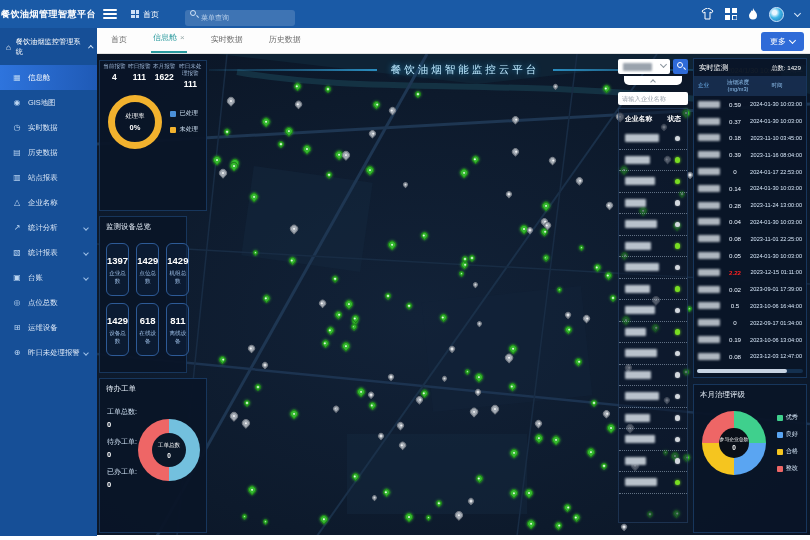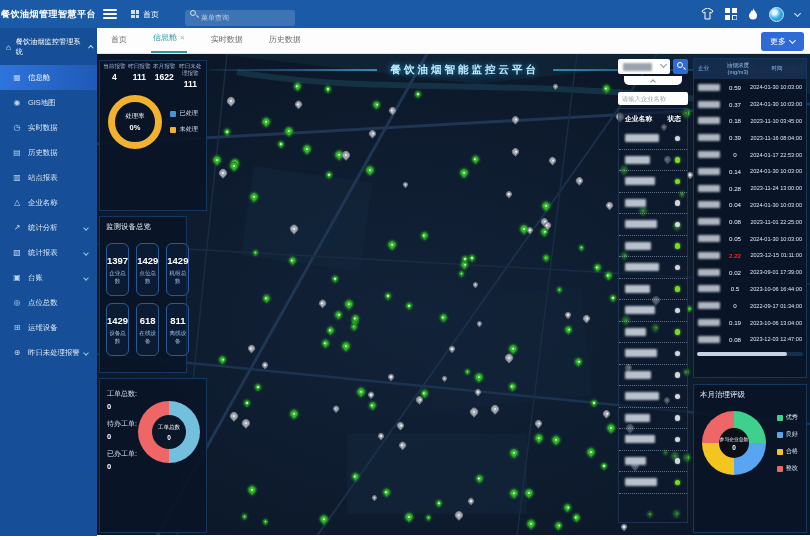--- a/index.html
+++ b/index.html
@@ -59,21 +59,21 @@
   .map-layer { position:absolute; inset:0; z-index:1;
     background:radial-gradient(ellipse at 45% 55%, #122238 0%, #0d1a2c 60%, #0a1424 100%); }
   .map-layer svg { position:absolute; inset:0; }
   .pins { position:absolute; inset:0; z-index:2; }
   .pin { position:absolute; border-radius:50% 50% 50% 0; transform:rotate(-45deg); }
   .pin::after { content:""; position:absolute; left:30%; top:30%; width:40%; height:40%; border-radius:50%; background:rgba(255,255,255,.85); }
   .pin.green { background:#35b92f; border:1px solid #1d7e1a; box-shadow:0 0 3px rgba(70,220,60,.6); }
   .pin.gray  { background:#a6adb6; border:1px solid #737a84; }
 
   
-  .banner { position:absolute; left:112px; top:5px; right:4px; height:22px; z-index:3; display:flex; align-items:center;font-weight:bold; }
+  .banner { position:absolute; left:112px; top:5px; right:4px; height:22px; z-index:3; display:flex; align-items:center; }
   .banner .bline { flex:1; height:2px; background:linear-gradient(90deg,rgba(42,140,190,.1),#2a8cbe); }
   .banner .bline.r { background:linear-gradient(90deg,#2a8cbe,rgba(42,140,190,.1)); }
   .banner-title { font-size:10.5px; letter-spacing:3px; color:#bfe9ff; text-shadow:0 0 6px #1e90c8; padding:0 14px; white-space:nowrap; }
   .banner-date { font-size:7px; color:#ffd75e; white-space:nowrap; display:flex; align-items:center; gap:3px; margin-left:6px; }
   .weekday-chip { background:#1f7f9f; color:#fff; padding:1px 3px; border-radius:2px; font-size:6.5px; }
 
   
   .panel { position:absolute; background:rgba(9,21,40,.96); border:1px solid #17365c; z-index:4; }
   .panel-title { font-size:7.5px; color:#e6eef8; padding:5px 6px 3px; }
 
@@ -574,20 +574,21 @@
           </div>
 
           <div class="stat-box">
             <div class="vl">811</div>
             <div class="lb">离线设备</div>
           </div>
         </div>
     </div>
 
     <div class="panel wo-panel">
+      <div class="panel-title">待办工单</div>
       <div class="wo-body">
         <div class="wo-rows">
 
             <div class="wo-row">
               <div class="lb">工单总数:</div>
               <div class="vl">0</div>
             </div>
 
             <div class="wo-row">
               <div class="lb">待办工单:</div>
@@ -713,20 +714,26 @@
 
             <div class="ent-row">
               <span class="ent-name" style="width: 58%;"></span>
               <span class="dot online"></span>
             </div>
           </div>
       </div>
     </div>
 
     <div class="panel rt-panel">
+      <div class="rt-head">
+        <span class="t">实时监测</span>
+        <span class="total">
+          <span>总数:</span> <span>1429</span>
+        </span>
+      </div>
       <div class="rt-cols">
         <span class="c1">企业</span>
         <span class="c2">油烟浓度 (mg/m3)</span>
         <span class="c3">时间</span>
       </div>
       <div>
 
           <div class="rt-row">
             <span class="blur"></span>
             <span class="val">0.59</span>

